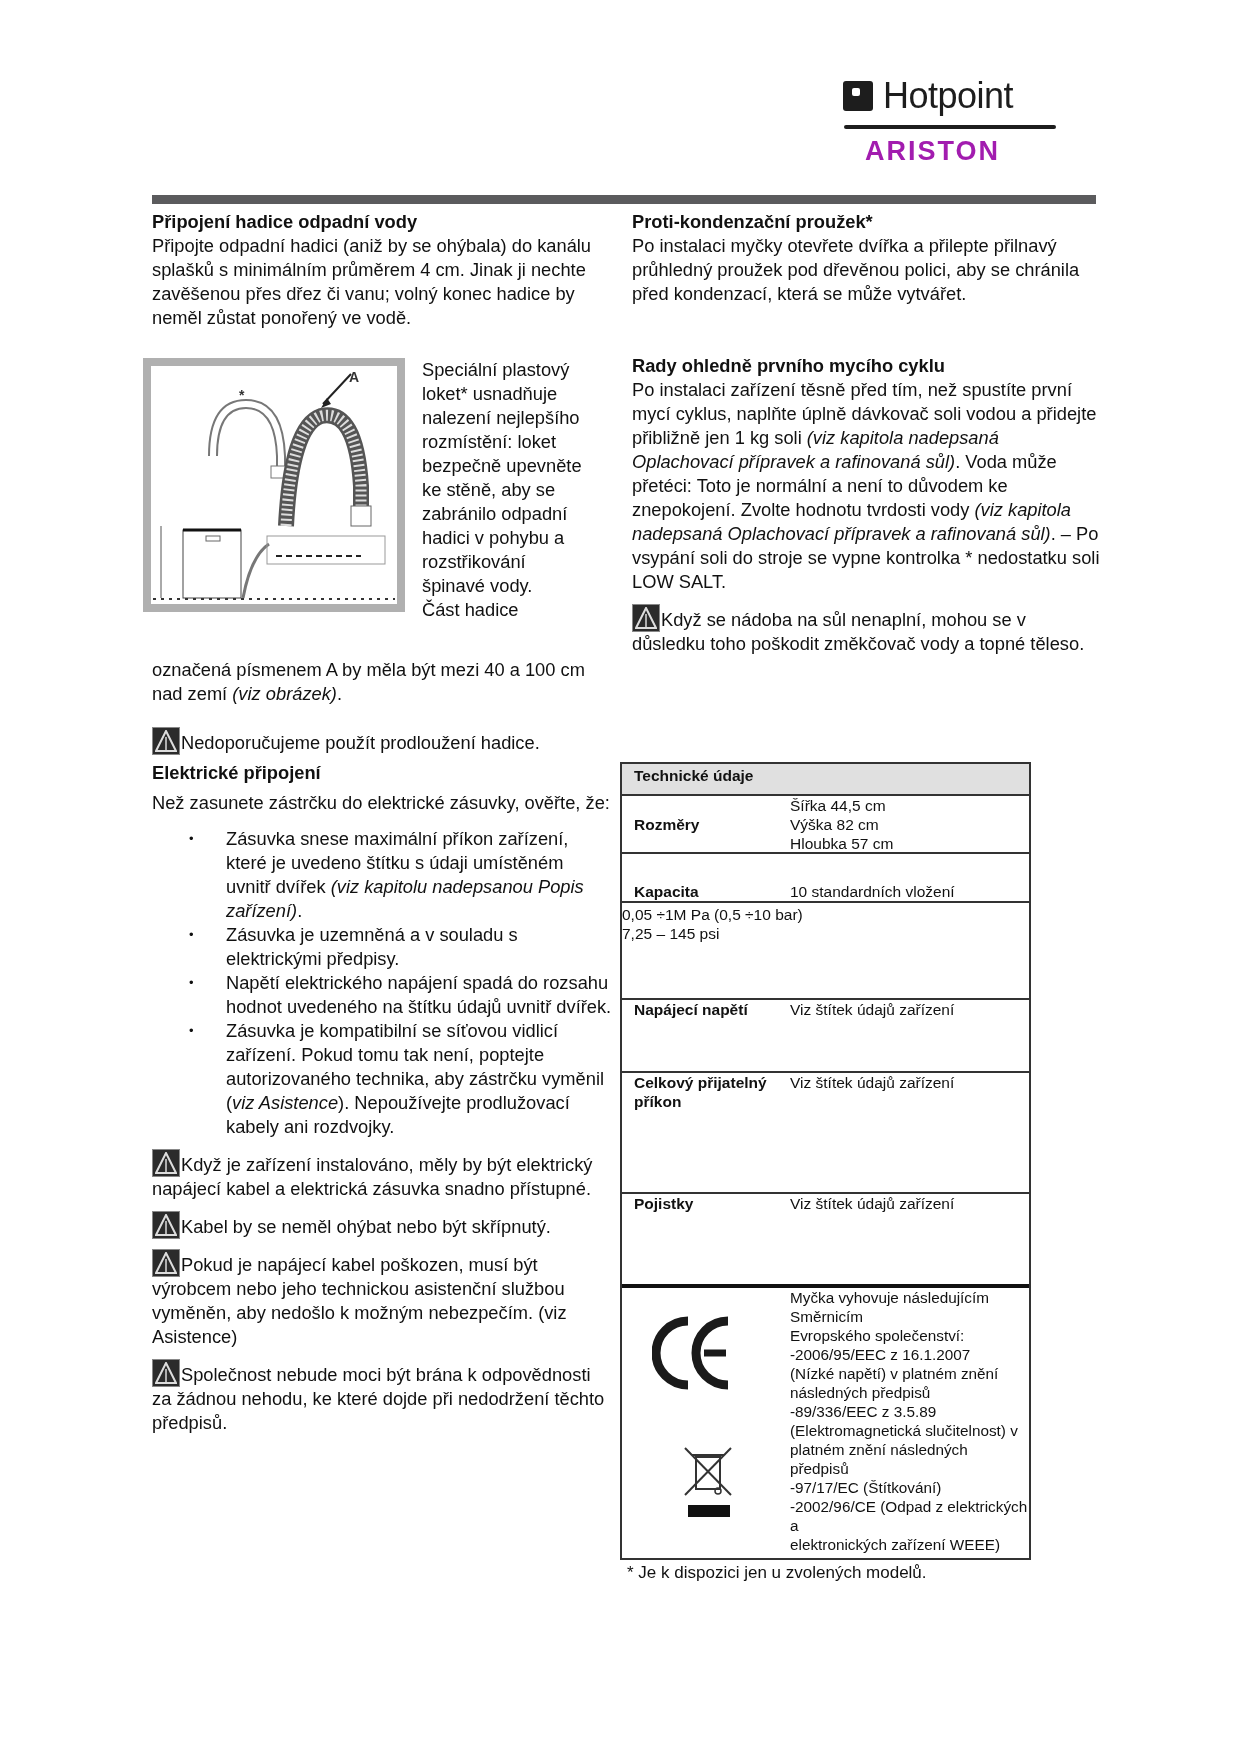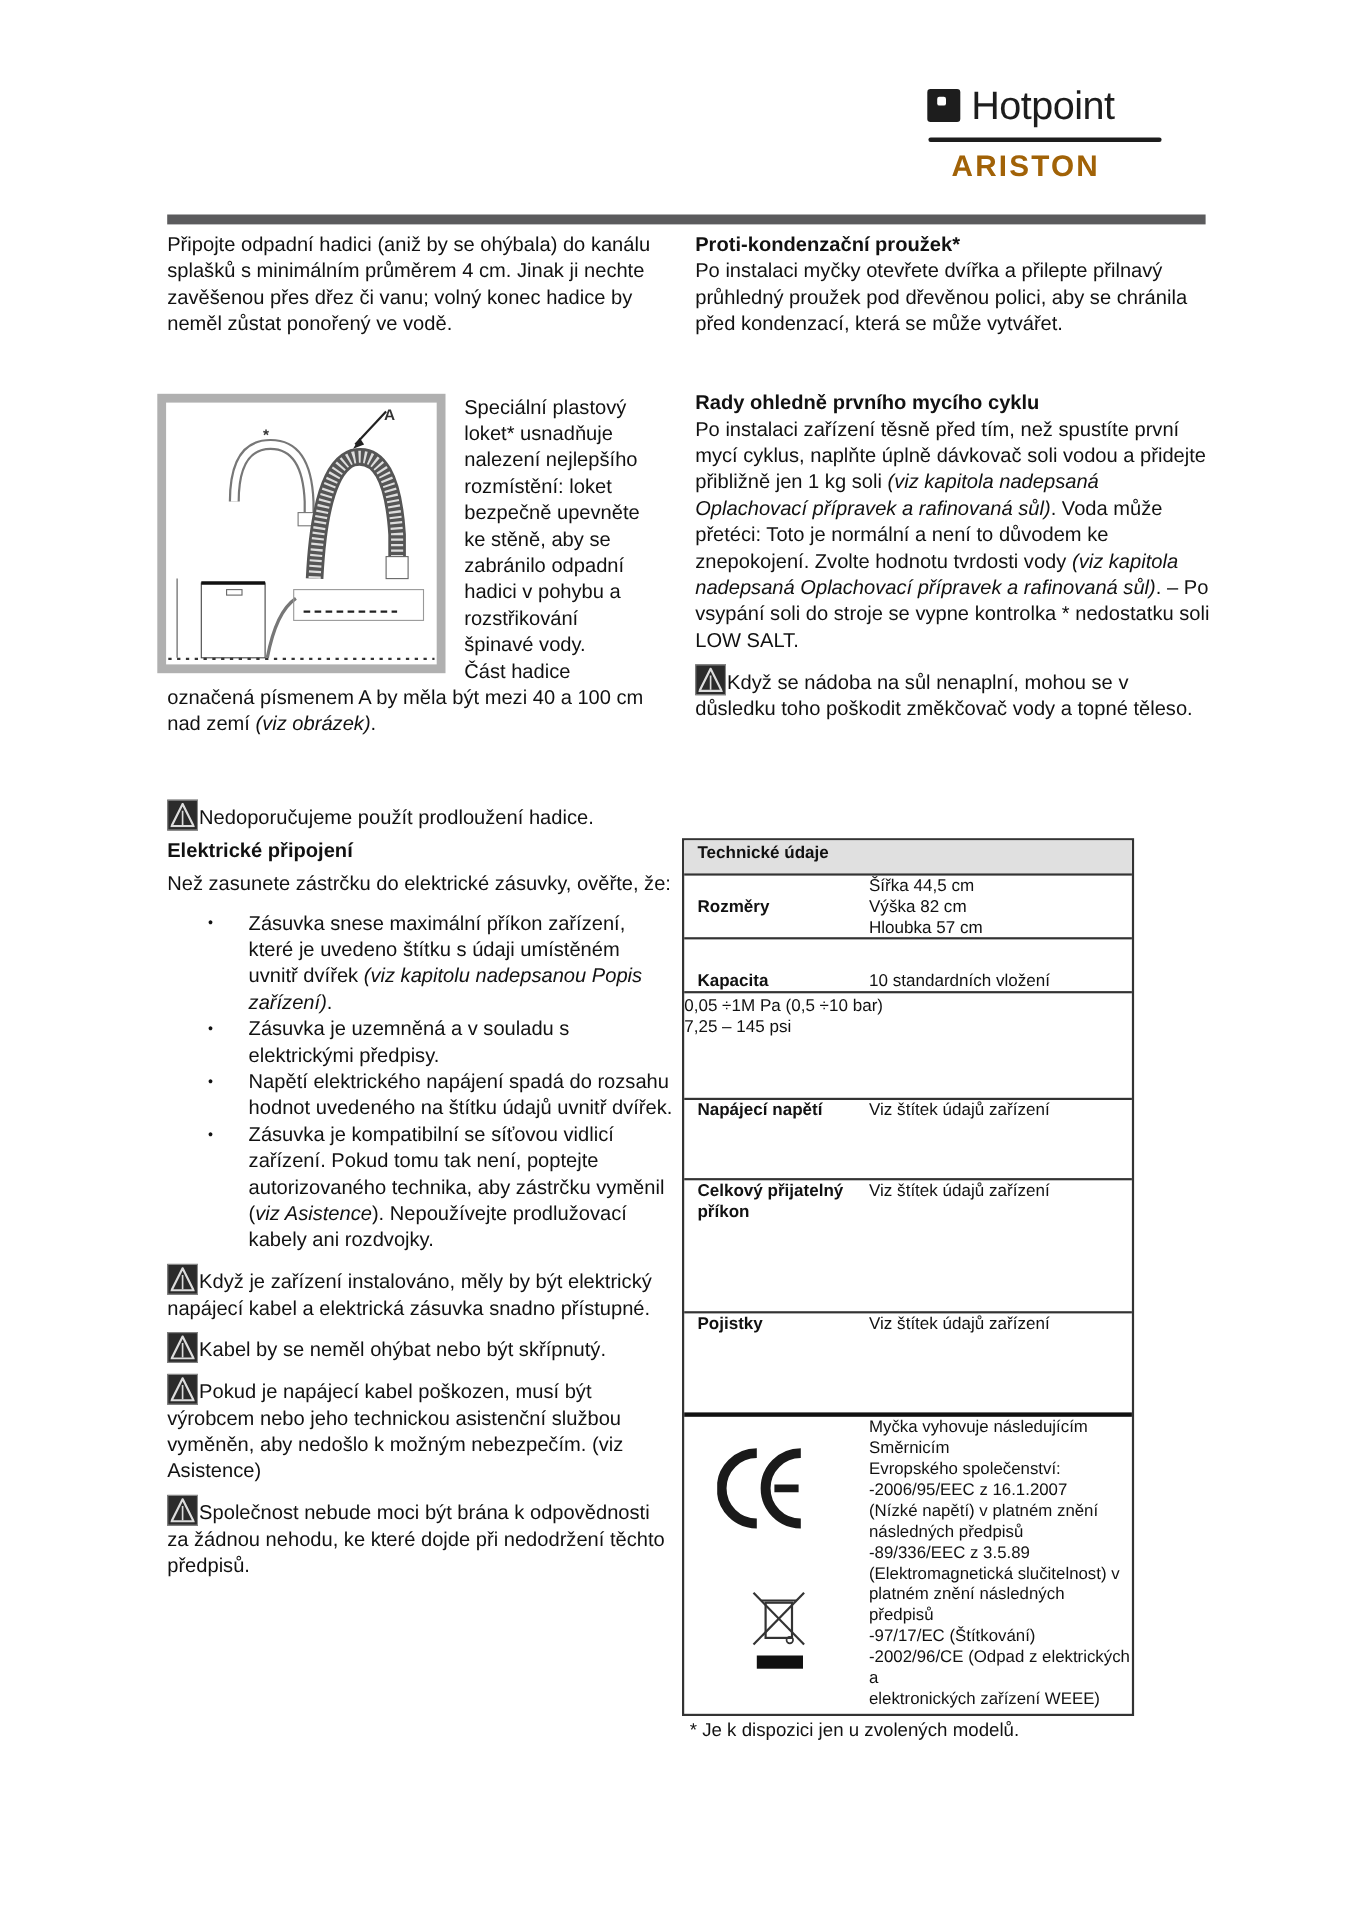--- a/index.html
+++ b/index.html
@@ -7,21 +7,21 @@
          font-family:"Liberation Sans", sans-serif; color:#111; }
   .abs { position:absolute; }
 
   
   .logo { left:843px; top:76px; width:220px; height:90px; }
   .logo-top { display:flex; align-items:center; }
   .logo-box { width:30px; height:30px; background:#1d1d1d; border-radius:3px; position:relative; margin-right:10px; }
   .logo-box::after { content:""; position:absolute; left:9px; top:7px; width:8px; height:8px; background:#fff; border-radius:2px; }
   .logo-hotpoint { font-size:36px; letter-spacing:-0.5px; color:#1d1d1d; line-height:40px; }
   .logo-rule { height:4px; background:#1d1d1d; margin:9px 0 8px 1px; width:212px; border-radius:2px; }
-  .logo-ariston { font-size:27px; font-weight:bold; letter-spacing:2px; color:#a16207; padding-left:22px; line-height:28px; }
+  .logo-ariston { font-size:27px; font-weight:bold; letter-spacing:2px; color:#a21caf; padding-left:22px; line-height:28px; }
 
   .top-bar { left:152px; top:195px; width:944px; height:9px; background:#5b5b5d; }
 
   
   .col { font-size:18.3px; line-height:24px; }
   .left-col { left:152px; width:460px; }
   .right-col { left:632px; width:470px; }
 
   h2 { font-size:18.3px; font-weight:bold; margin:0; line-height:24px; }
   p { margin:0; }
@@ -56,20 +56,21 @@
     <div class="logo-box"></div>
     <span class="logo-hotpoint">Hotpoint</span>
   </div>
   <div class="logo-rule"></div>
   <div class="logo-ariston">ARISTON</div>
 </div>
 
 <div class="abs top-bar"></div>
 
 <div class="abs col left-col" style="top:210px;">
+  <h2>Připojení hadice odpadní vody</h2>
   <p>Připojte odpadní hadici (aniž by se ohýbala) do kanálu splašků s minimálním průměrem 4 cm. Jinak ji nechte zavěšenou přes dřez či vanu; volný konec hadice by neměl zůstat ponořený ve vodě.</p>
 </div>
 
 <div class="abs hose-figure">
   <div class="inner">
     <svg width="246" height="238" viewBox="0 0 246 238">
 
       <path d="M62 90 Q62 38 95 38 Q128 38 130 90 L130 108" fill="none" stroke="#777" stroke-width="10"></path>
       <path d="M62 90 Q62 38 95 38 Q128 38 130 90 L130 108" fill="none" stroke="#fff" stroke-width="6"></path>
       <rect x="120" y="100" width="20" height="12" fill="#fff" stroke="#777"></rect>
@@ -101,21 +102,21 @@
   <p>rozmístění: loket</p>
   <p>bezpečně upevněte</p>
   <p>ke stěně, aby se</p>
   <p>zabránilo odpadní</p>
   <p>hadici v pohybu a</p>
   <p>rozstřikování</p>
   <p>špinavé vody.</p>
   <p>Část hadice</p>
 </div>
 
-<div class="abs col left-col" style="top:622px;">
+<div class="abs col left-col" style="top:658px;">
   <span>označená písmenem A by měla být mezi 40 a 100 cm nad zemí </span><span class="it">(viz obrázek)</span><span>.</span>
 </div>
 
 <div class="abs col left-col" style="top:727px;">
   <span class="warn-icon"><svg width="22" height="22" viewBox="0 0 22 22">
         <polygon points="11,1 21,21 1,21" fill="none" stroke="#ddd" stroke-width="2"></polygon>
         <line x1="11" y1="7" x2="11" y2="20" stroke="#ddd" stroke-width="1.5"></line>
       </svg></span><span>Nedoporučujeme použít prodloužení hadice.</span>
 </div>
 

